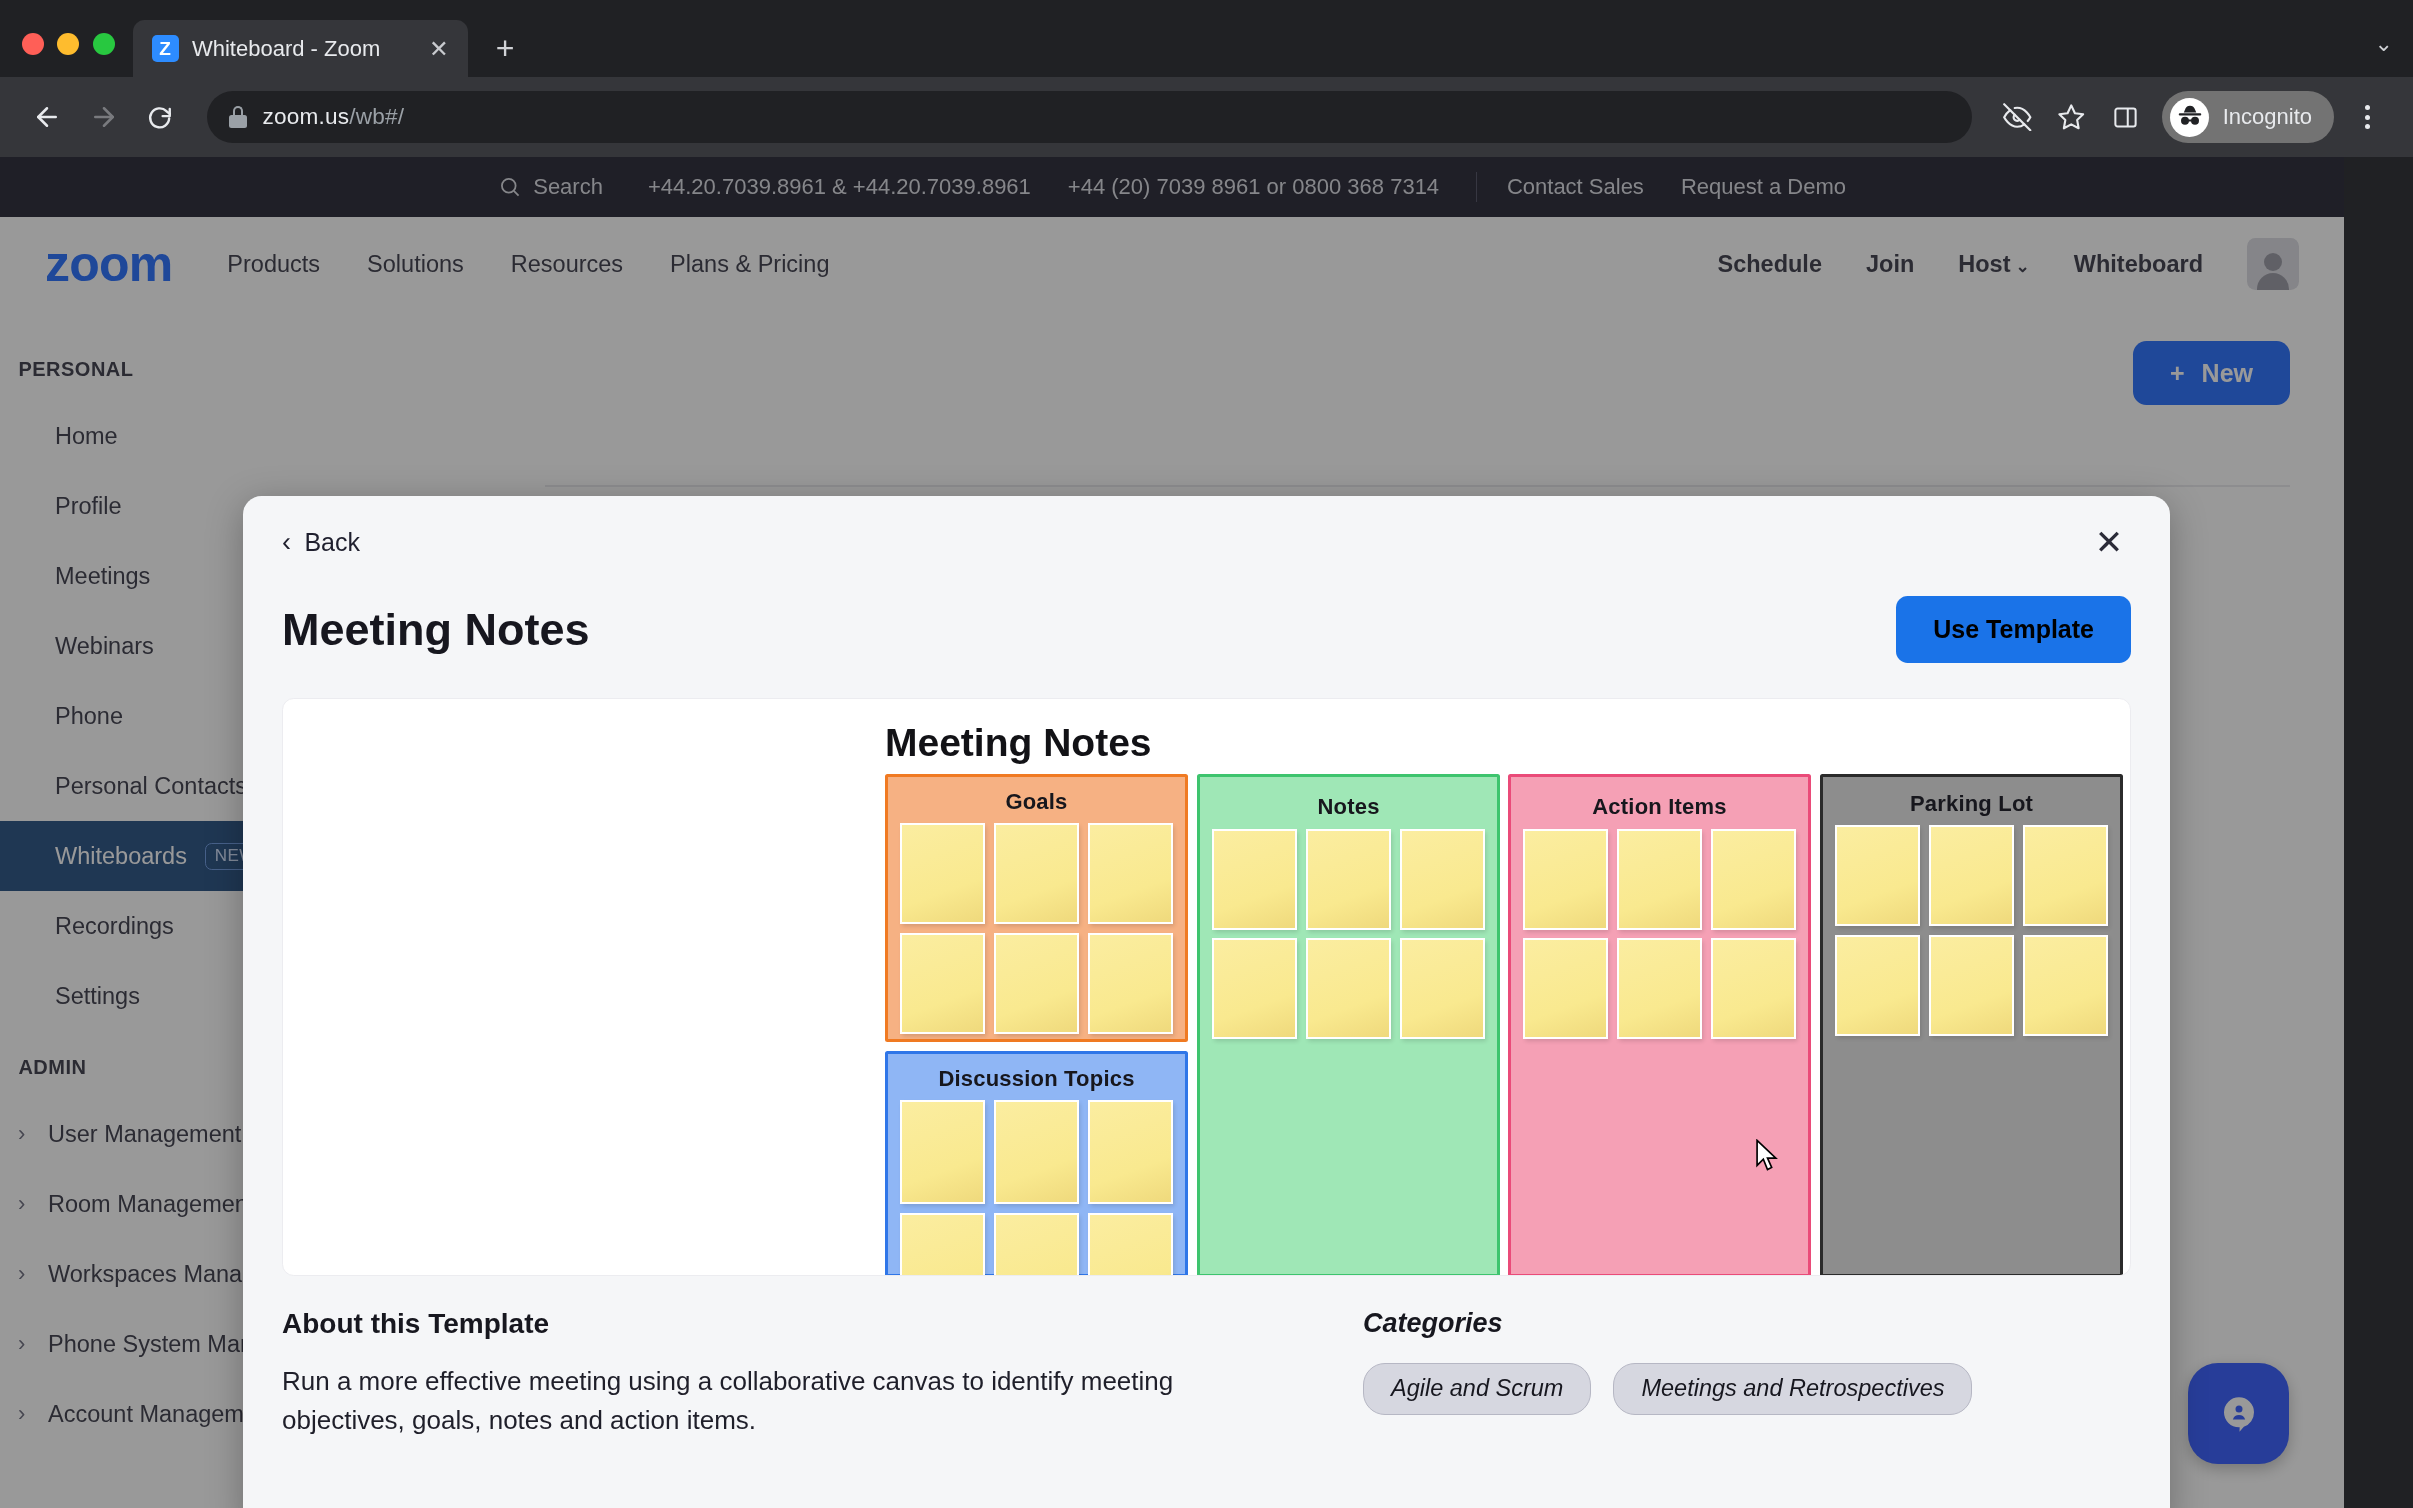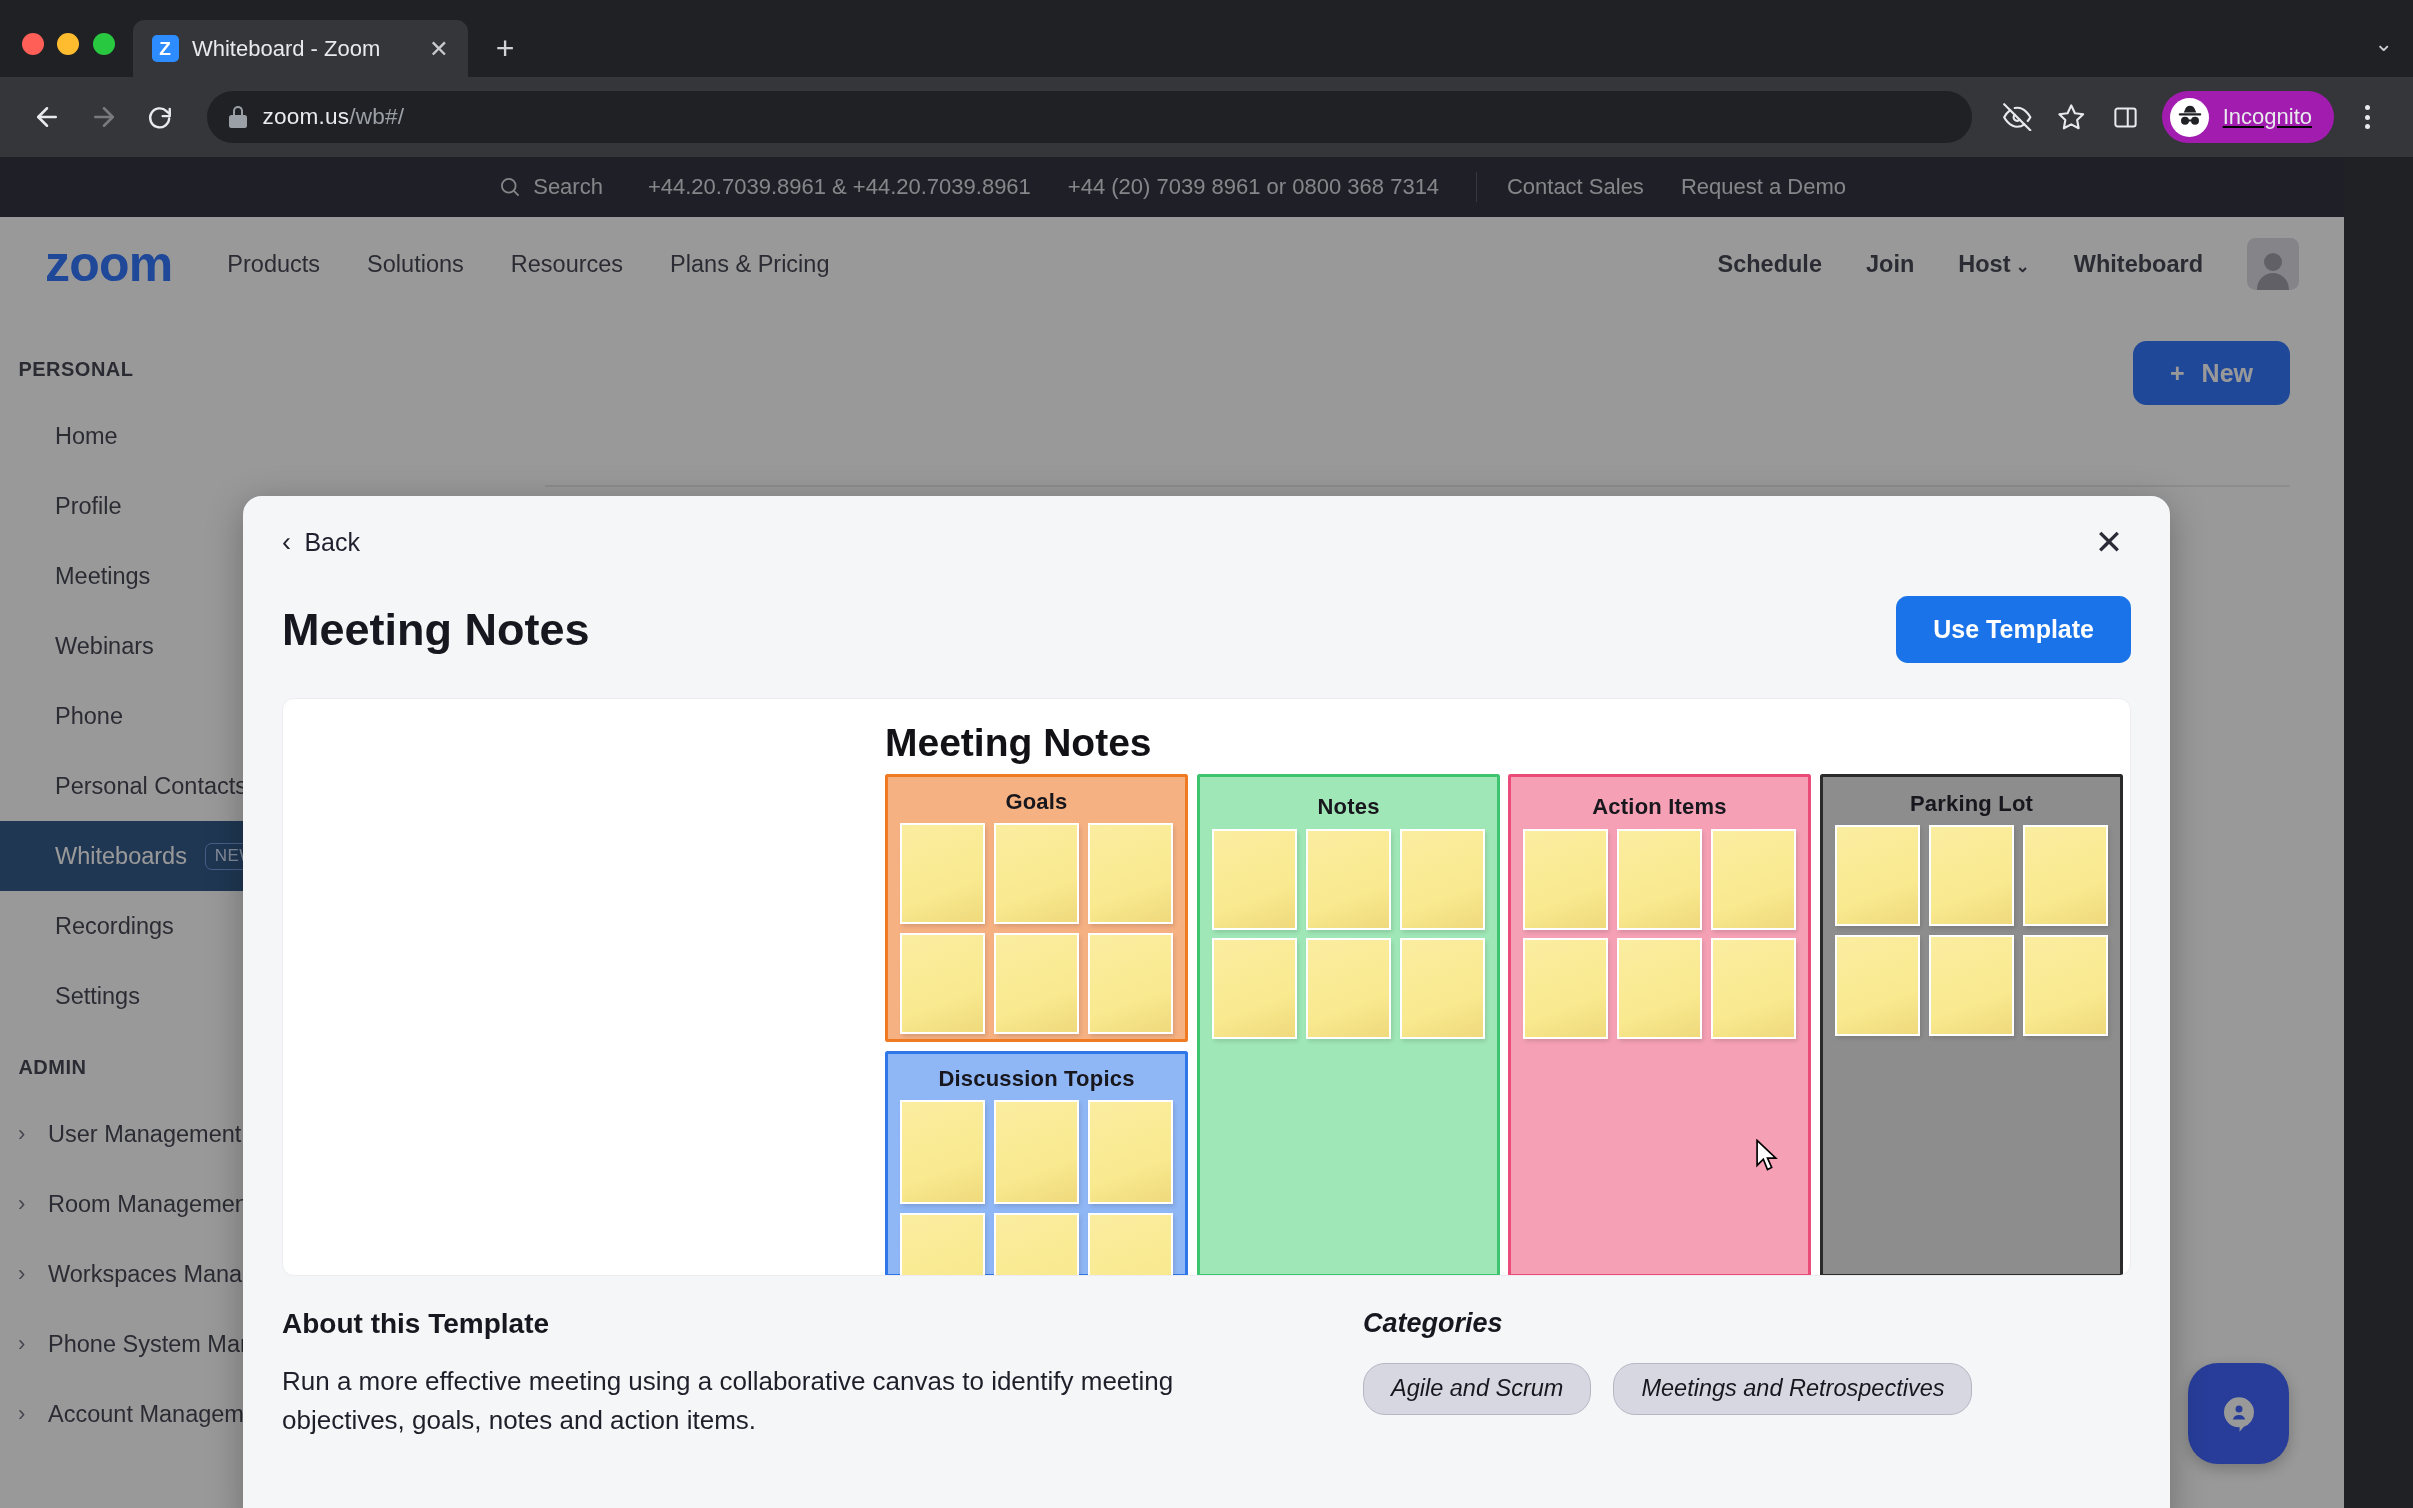--- a/index.html
+++ b/index.html
@@ -56,22 +56,22 @@
     display:flex; align-items:center; padding: 0 22px; gap: 15px; margin: 0 15px;
   }
   .lock { width:18.4px; height:22px; position:relative; flex-shrink:0; }
   .lock-body { position:absolute; bottom:0; width:18.4px; height:13.4px; background:#9aa0a6; border-radius:2.5px; }
   .lock-shackle { position:absolute; top:0; left:4.2px; width:10px; height:10px; border:2.5px solid #9aa0a6; border-bottom:none; border-radius:5px 5px 0 0; }
   .url { font-size: 22.6px; color:#e8eaed; letter-spacing:0.2px; }
   .url .dim { color:#9aa0a6; }
   .tb-icons { display:flex; align-items:center; gap:5px; }
   .tb-ico { width:49px; height:49px; display:flex; align-items:center; justify-content:center; color:#e8eaed; }
   .incognito-pill {
-    height: 52px; background:#a21caf; border-radius:27px; display:flex;
-    align-items:center; gap:13.4px; padding: 0 22px 0 8.4px; margin-left: 6.7px; text-decoration: underline;
+    height: 52px; background:#737373; border-radius:27px; display:flex;
+    align-items:center; gap:13.4px; padding: 0 22px 0 8.4px; margin-left: 6.7px;
   }
   .incog-av {
     width:39px;height:39px;border-radius:50%;background:#fff;
     display:flex;align-items:center;justify-content:center;
   }
   .incog-label { color:#e8eaed; font-size:22px; }
   .kebab { width: 47px; height:47px; display:flex;flex-direction:column;align-items:center;justify-content:center; gap:4.2px; margin-left:5px;}
   .kebab i { width:5px;height:5px;border-radius:50%;background:#e8eaed;display:block; }
 
   
@@ -146,21 +146,21 @@
     box-shadow: 0 8.4px 37px rgba(0,0,0,.28); overflow:hidden;
   }
   .modal-topbar { height: 92px; display:flex; align-items:center; padding: 0 39px; }
   .back-btn { display:flex; align-items:center; gap: 13.4px; font-size: 25px; color:#1f1f2e; }
   .back-chev { font-size: 27px; font-weight: 300; line-height: 1; }
   .modal-close { margin-left:auto; font-size: 34px; color:#2b2b38; font-weight: 300; width:44px;height:44px; display:flex;align-items:center;justify-content:center; }
 
   .modal-titlerow { display:flex; align-items:center; padding: 0 39px; margin-top: 8.4px; }
   .modal-title { font-size: 45px; font-weight: 700; color:#17171f; }
   .use-template-btn {
-    margin-left:auto; background:#1a73e8; color:#ffffff; border-radius: 11.7px;
+    margin-left:auto; background:#1a73e8; color:#000000; border-radius: 11.7px;
     height: 67px; padding: 0 37px; display:flex; align-items:center;
     font-size: 25px; font-weight: 600;
   }
 
   .preview {
     margin: 35px 39px 0 39px; background:#fff; border-radius: 11.7px;
     height: 578px; position:relative; overflow:hidden; border:0.8px solid #ececf0;
   }
   .wb-title { position:absolute; left: 602px; top: 22px; font-size: 39px; font-weight:700; color:#121216; }
   .wb-board { position:absolute; left: 602px; top: 75px; width: 1215px; height: 503px; }

